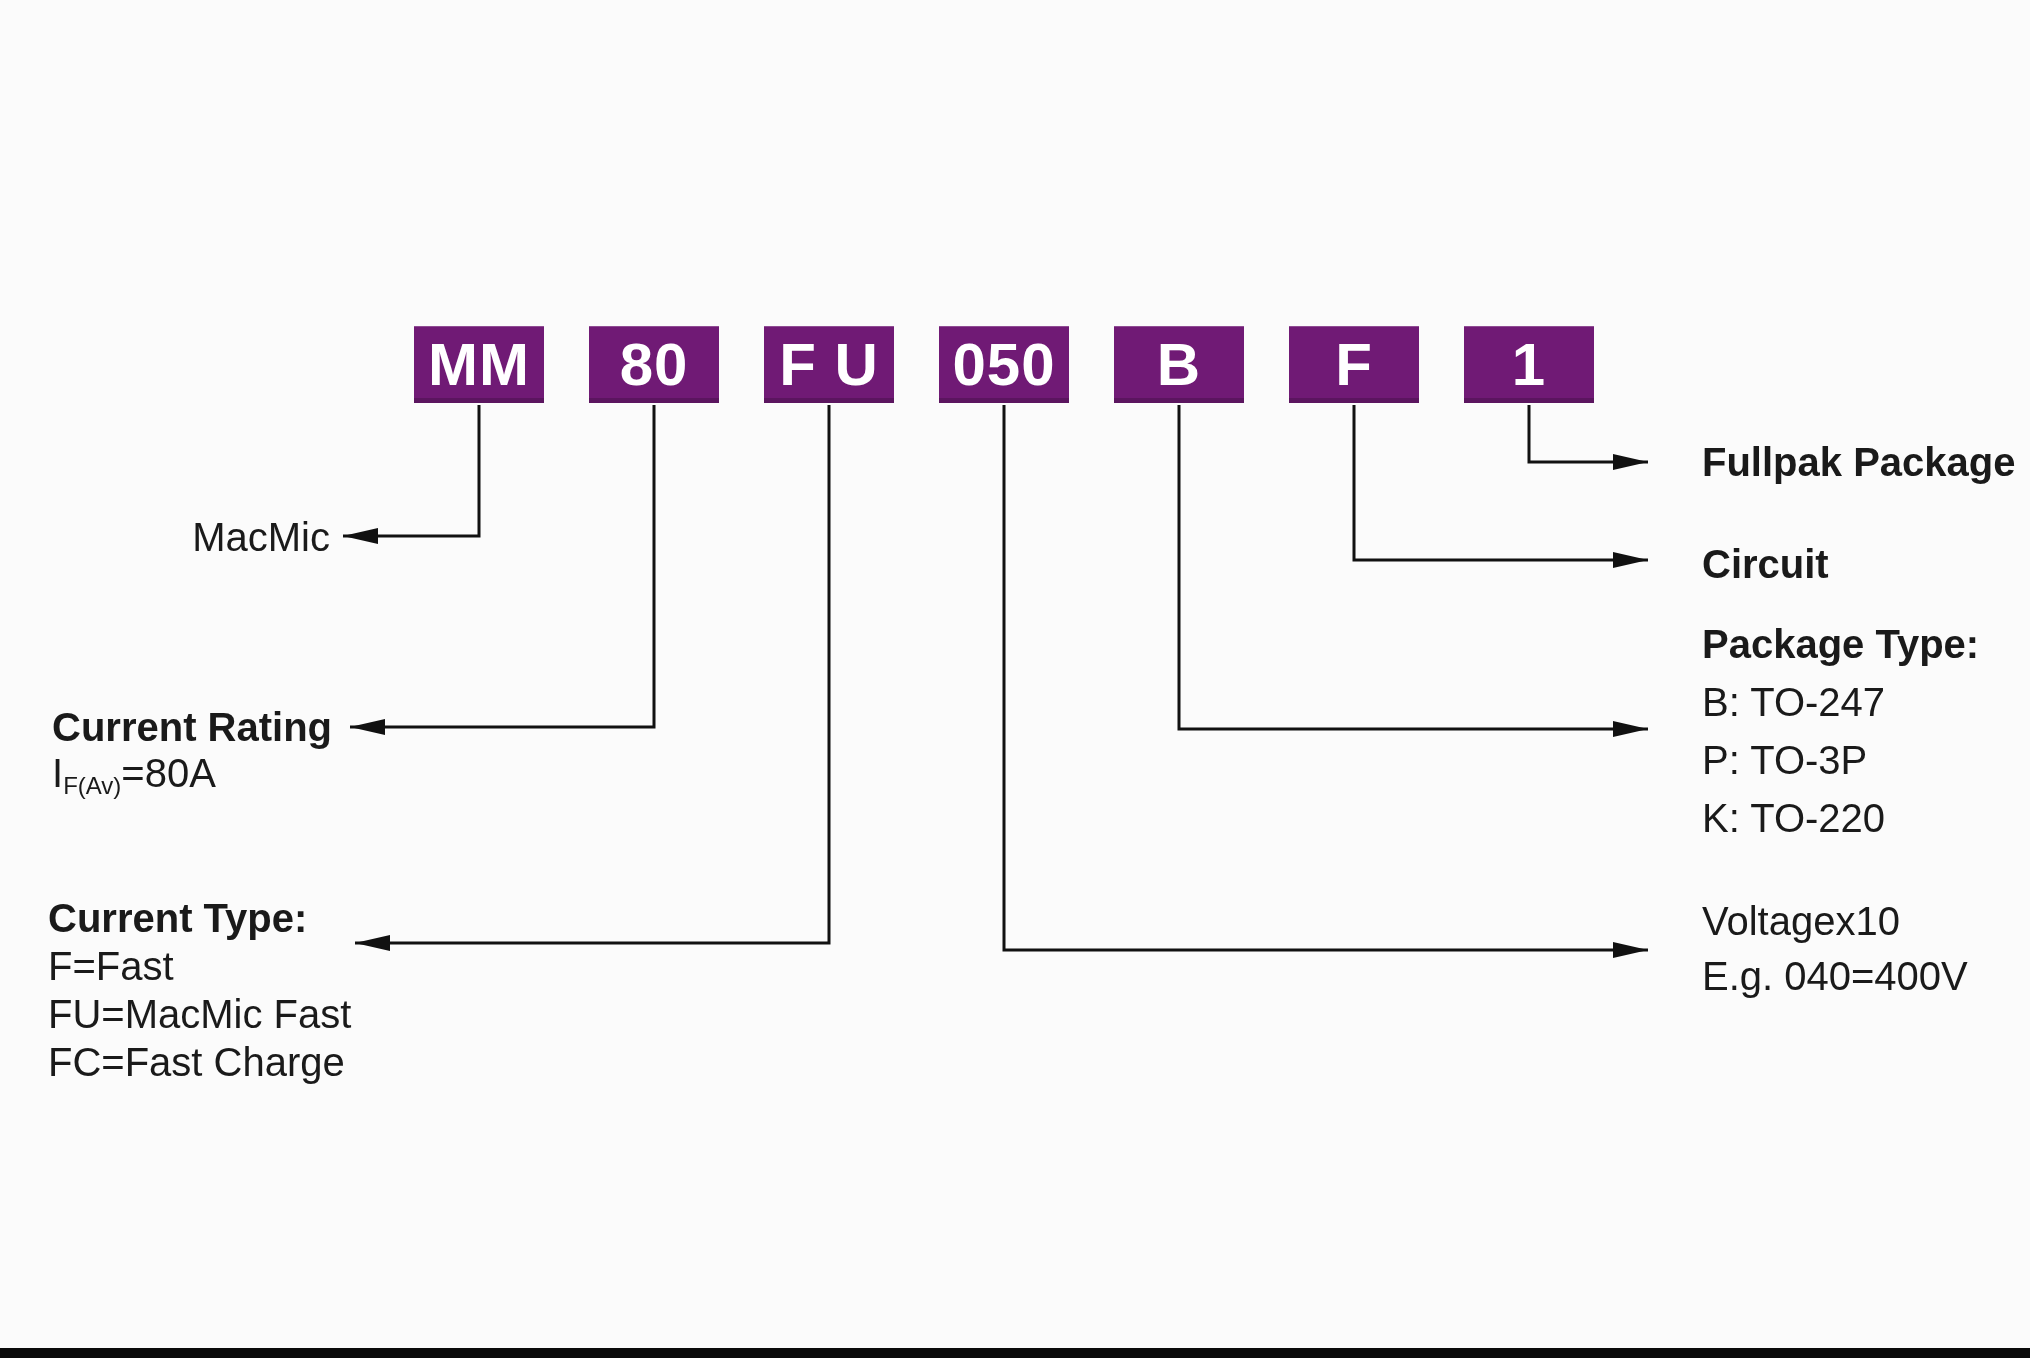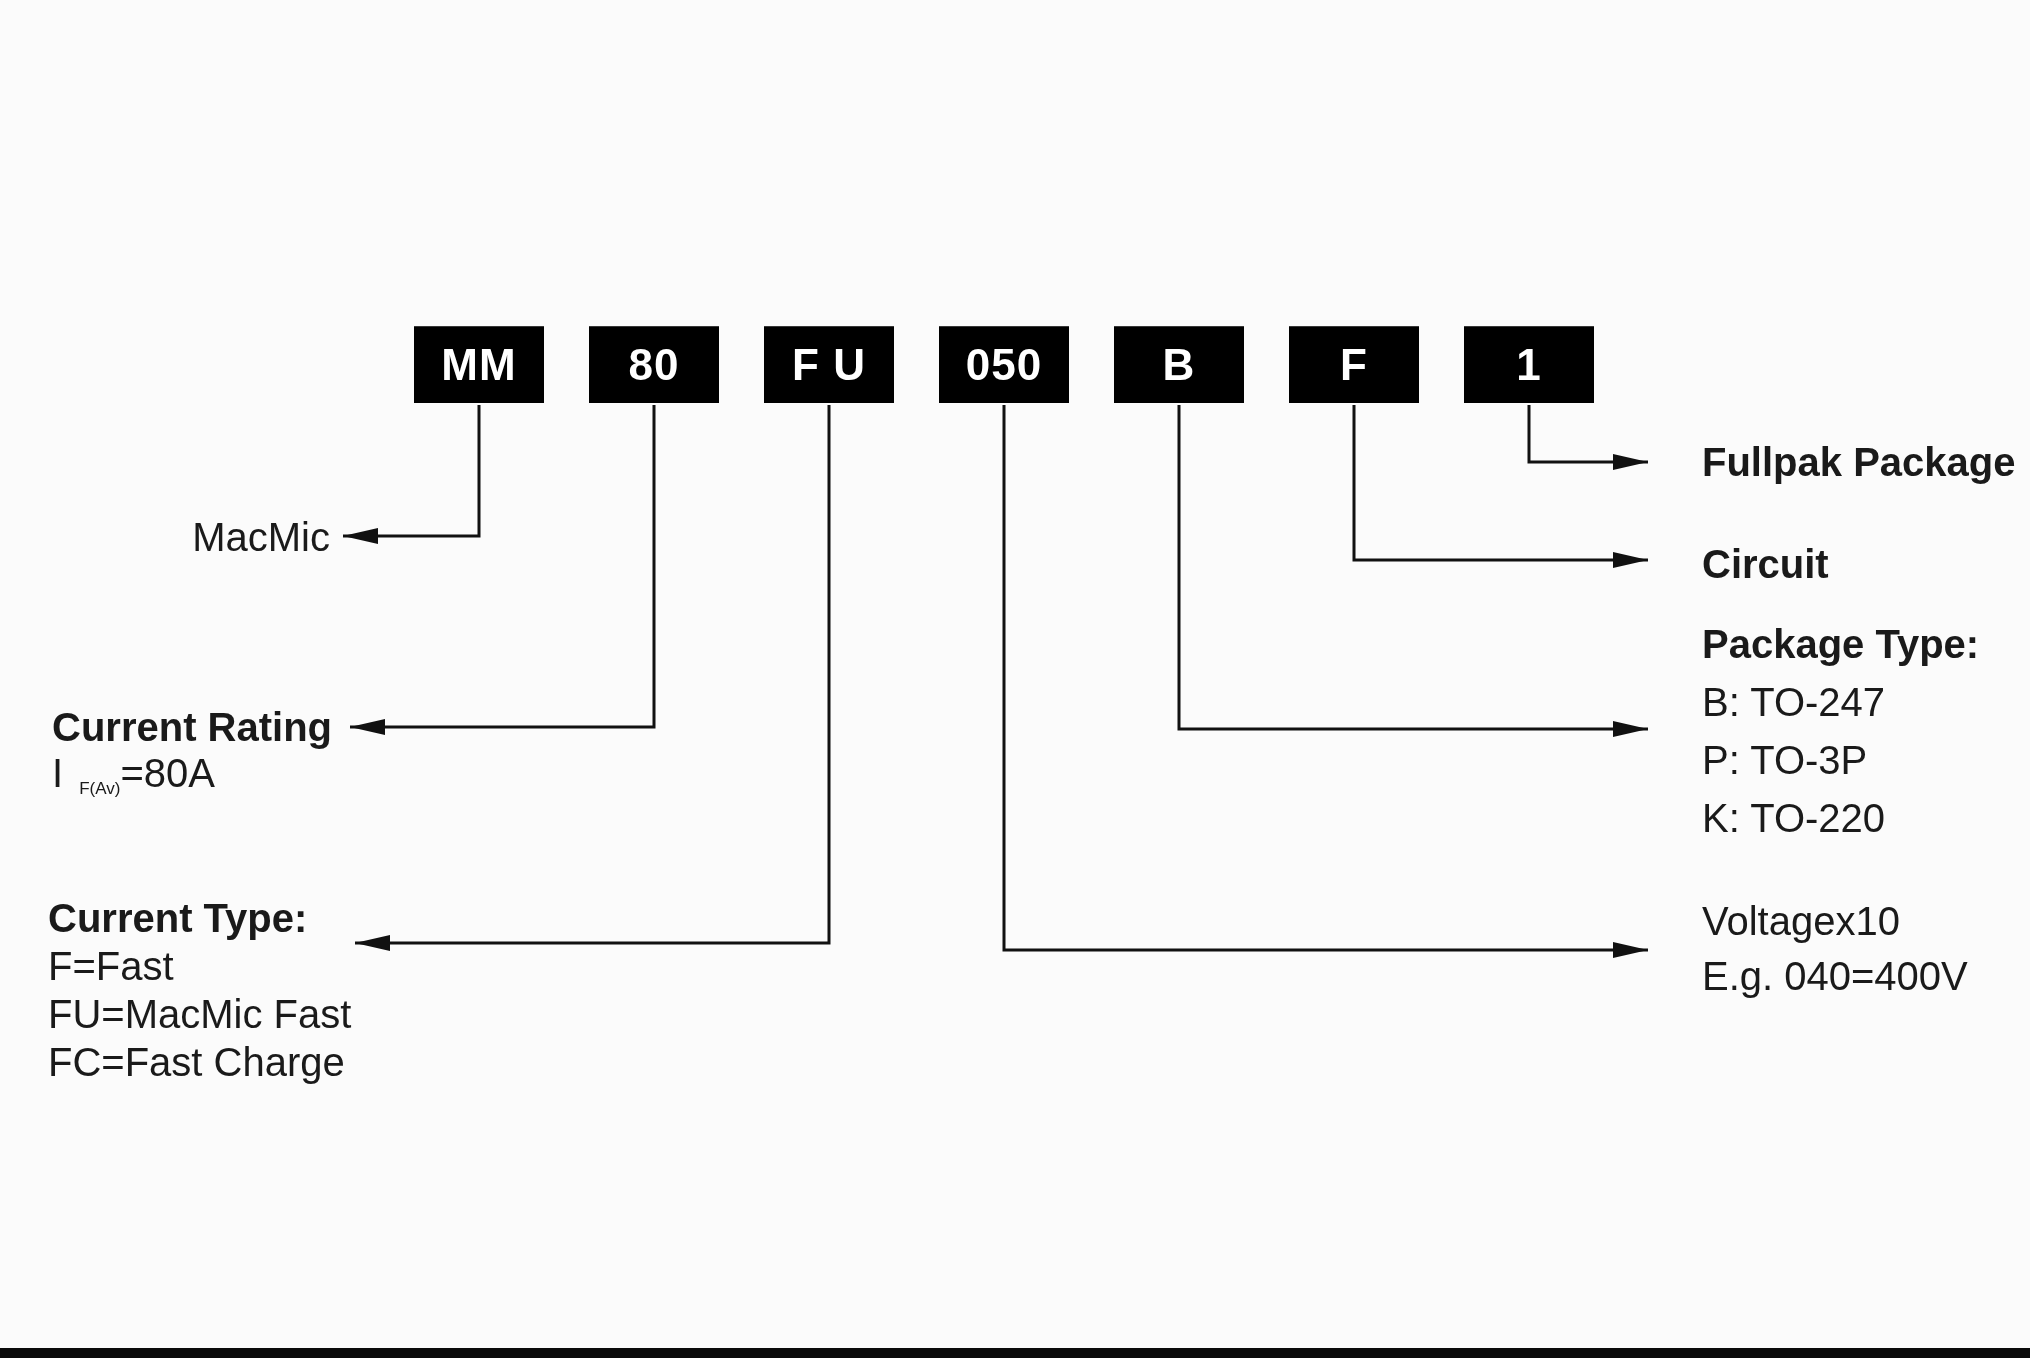--- a/index.html
+++ b/index.html
@@ -19,25 +19,25 @@
   #connectors {
     position: absolute;
     left: 0;
     top: 0;
   }
   .code-box {
     position: absolute;
     top: 326px;
     width: 130px;
     height: 77px;
-    background: #000000;
+    background: #701a75;
     box-shadow: inset 0 -5px 0 rgba(0,0,0,0.18), inset 0 1px 0 rgba(255,255,255,0.22);
     color: #ffffff;
     font-weight: bold;
-    font-size: 44px;
+    font-size: 60px;
     display: flex;
     align-items: center;
     justify-content: center;
     letter-spacing: 1px;
   }
   .box-0 { left: 414px; }
   .box-1 { left: 589px; }
   .box-2 { left: 764px; }
   .box-3 { left: 939px; }
   .box-4 { left: 1114px; }
@@ -55,24 +55,23 @@
 
   .lbl-fullpak  { left: 1702px; top: 462px; }
   .lbl-circuit  { left: 1702px; top: 564px; }
   .blk-package  { left: 1702px; top: 615px; line-height: 58px; }
   .blk-voltage  { left: 1702px; top: 894px; line-height: 55px; }
   .lbl-macmic   { right: 1700px; top: 537px; }
   .blk-current  { left: 52px;  top: 704px; line-height: 46px; }
   .blk-product  { left: 48px;  top: 894px; line-height: 48px; }
 
   .formula sub {
-    font-size: 17px;
+    font-size: 24px;
     line-height: 0;
     vertical-align: -7px;
-    margin-left: 16px;
   }
   #bottom-rule {
     position: absolute;
     left: 0;
     top: 1348px;
     width: 2030px;
     height: 10px;
     background: #0a0a0a;
   }
 </style>

